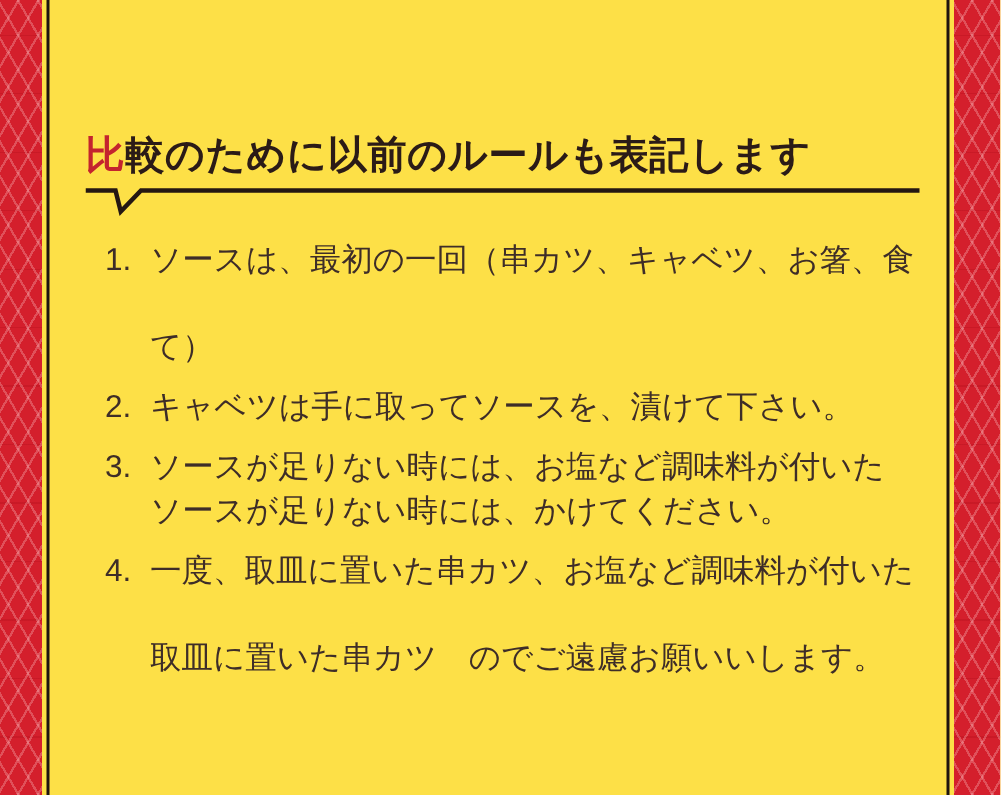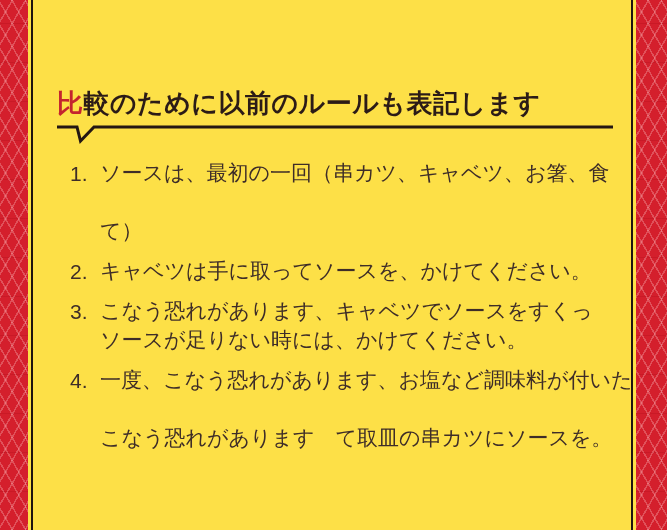--- a/index.html
+++ b/index.html
@@ -71,21 +71,21 @@
   }
   .rule-item {
     display: flex;
     align-items: flex-start;
     margin: 0 0 11px 0;
   }
   .rule-num {
     flex: 0 0 30px;
     width: 30px;
   }
-  .rule-text { flex: 1 1 auto; font-family: Liberation Serif, serif; }
+  .rule-text { flex: 1 1 auto; }
   .rule-text .line { white-space: nowrap; }
 </style>
 </head>
 <body>
 
 <div class="frame">
 
   <div class="side-bar left"></div>
   <div class="rule-line left"></div>
   <div class="rule-line right"></div>
@@ -106,36 +106,36 @@
         <span class="rule-text">
           <span class="line">ソースは、最初の一回（串カツ、キャベツ、お箸、食</span><br>
           <br>
           <span class="line">て）</span>
         </span>
       </li>
 
       <li class="rule-item">
         <span class="rule-num">2.</span>
         <span class="rule-text">
-          <span class="line">キャベツは手に取ってソースを、かけてください。</span>
+          <span class="line">キャベツは手に取ってソースを、漬けて下さい。</span>
         </span>
       </li>
 
       <li class="rule-item">
         <span class="rule-num">3.</span>
         <span class="rule-text">
-          <span class="line">こなう恐れがあります、キャベツでソースをすくっ</span><br>
+          <span class="line">ソースが足りない時には、お塩など調味料が付いた</span><br>
           <span class="line">ソースが足りない時には、かけてください。</span>
         </span>
       </li>
 
       <li class="rule-item">
         <span class="rule-num">4.</span>
         <span class="rule-text">
-          <span class="line">一度、こなう恐れがあります、お塩など調味料が付いた</span><br>
+          <span class="line">一度、取皿に置いた串カツ、お塩など調味料が付いた</span><br>
           <br>
-          <span class="line">こなう恐れがあります　て取皿の串カツにソースを。</span>
+          <span class="line">取皿に置いた串カツ　のでご遠慮お願いいします。</span>
         </span>
       </li>
 
     </ol>
   </div>
 </div>
 
 </body></html>

